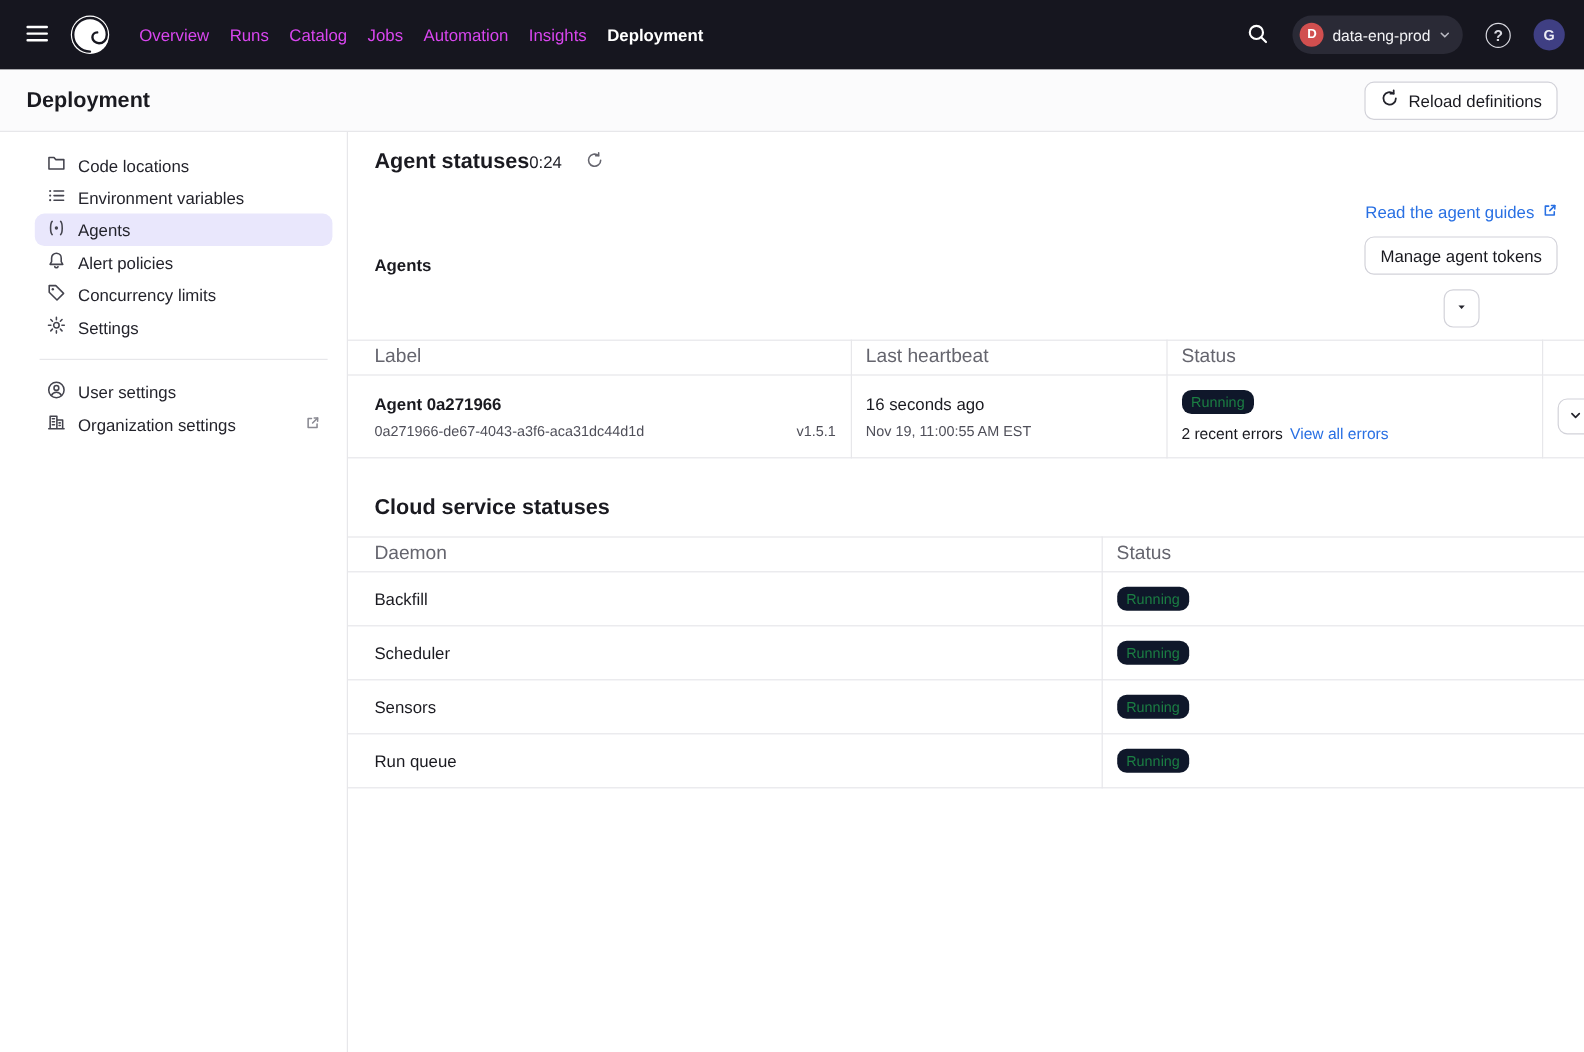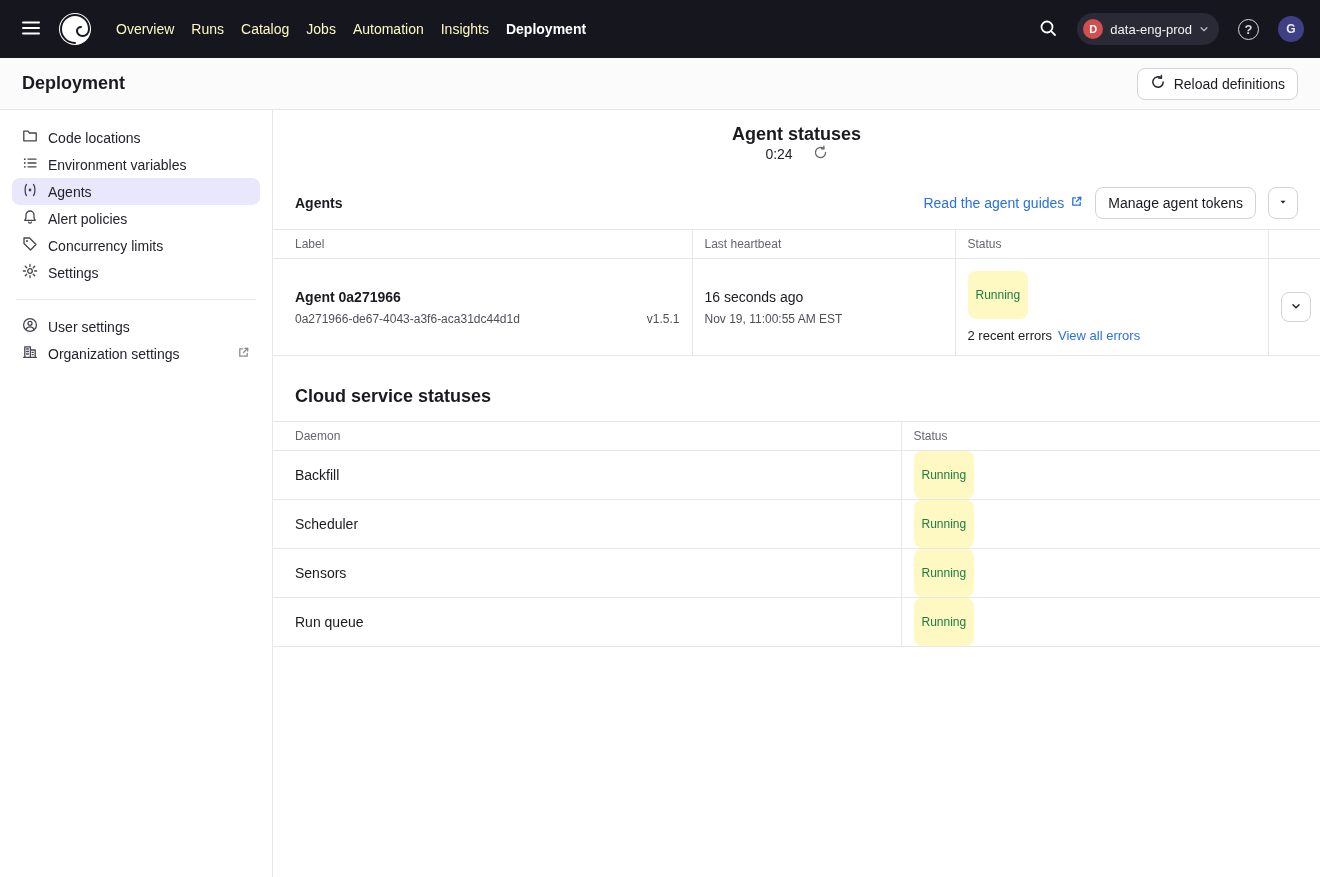--- a/index.html
+++ b/index.html
@@ -21,21 +21,21 @@
     padding: 0 16px 0 14px;
   }
   .icon-btn {
     background: none; border: none; cursor: pointer;
     display: flex; align-items: center; justify-content: center;
     padding: 6px;
   }
   .logo-wrap { margin: 0 16px 0 10px; display: flex; align-items: center; }
   .topnav nav { display: flex; align-items: center; gap: 17px; margin-left: 8px; }
   .topnav nav a {
-    color: #fef9c3; text-decoration: none; font-size: 14px; font-weight: 500;
+    color: #d946ef; text-decoration: none; font-size: 14px; font-weight: 500;
     cursor: pointer;
   }
   .topnav nav a.active { color: #FFFFFF; font-weight: 600; }
   .topnav-right { margin-left: auto; display: flex; align-items: center; gap: 13px; }
   .deploy-pill {
     display: flex; align-items: center; gap: 7px;
     background: #2A2A36; border: none; border-radius: 16px;
     height: 32px; padding: 0 10px 0 6px; cursor: pointer;
   }
   .deploy-badge {
@@ -66,77 +66,76 @@
   }
   .page-title { font-size: 18px; font-weight: 600; }
   .btn {
     display: inline-flex; align-items: center; gap: 8px;
     background: #fff; border: 1px solid #D2D2D9; border-radius: 8px;
     height: 32px; padding: 0 12px; font-size: 14px; color: #1A1A20;
     cursor: pointer; font-family: inherit;
   }
 
   
-  .layout { display: flex; height: 767px; }
+  .layout { display: flex; height: 767px; margin-left: 17px; }
   .sidebar {
     width: 273px; border-right: 1px solid #E7E7EA;
     padding: 14px 12px; flex-shrink: 0; background: #fff;
   }
   .side-item {
     display: flex; align-items: center; gap: 10px;
     height: 27px; padding: 0 10px; border-radius: 8px;
     font-size: 14px; color: #23232B; cursor: pointer;
   }
   .side-item.active { background: #E9E7FC; font-weight: 500; }
   .side-item .grow { flex: 1; }
   .side-divider { border: none; border-top: 1px solid #E7E7EA; margin: 13px 4px; }
 
   
   .main { flex: 1; padding-top: 14px; overflow: hidden; }
   .section-head {
     display: flex; align-items: center; justify-content: flex-start;
     margin: 0 22px 0 22px;
-    flex-direction: column;
   }
   .h1 { font-size: 18px; font-weight: 600; }
   .timer { display: flex; align-items: center; gap: 20px; font-size: 14px; color: #23232B; }
   .subhead-row {
     display: flex; align-items: center; margin: 24px 22px 10px 22px;
   }
   .h2 { font-size: 14px; font-weight: 700; }
-  .subhead-actions { margin-left: auto; display: flex; align-items: center; gap: 12px; }
+  .subhead-actions { margin-left: auto; display: flex; align-items: center; gap: 12px; flex-direction: column; }
   a.blue-link {
     color: #2970E3; font-size: 14px; text-decoration: none; cursor: pointer;
     display: inline-flex; align-items: center; gap: 6px;
   }
   .caret-btn {
     width: 30px; height: 32px; display: inline-flex; align-items: center; justify-content: center;
     background: #fff; border: 1px solid #D2D2D9; border-radius: 8px; cursor: pointer;
   }
 
   table.tbl { width: 100%; border-collapse: collapse; table-layout: fixed; }
   .tbl th {
-    font-size: 12px; font-weight: 400; color: #65656E; text-align: left;
+    font-size: 16px; font-weight: 400; color: #65656E; text-align: left;
     border-top: 1px solid #E7E7EA; border-bottom: 1px solid #E7E7EA;
     height: 29px; padding: 0 12px; 
   }
   .tbl th.first, .tbl td.first { padding-left: 22px; }
   .tbl th.sep, .tbl td.sep { border-right: 1px solid #E7E7EA; }
   .tbl td {
     border-bottom: 1px solid #E7E7EA;
     padding: 12px 12px; vertical-align: middle; font-size: 14px;
   }
   .agent-name { font-weight: 700; font-size: 14px; }
   .id-row { display: flex; align-items: center; justify-content: space-between; margin-top: 7px; }
   .small-mono { font-size: 12px; color: #4F4F59; }
   .hb-rel { font-size: 14px; }
   .hb-time { margin-top: 7px; }
   .badge {
-    display: inline-block; background: #fef9c3; color: #1B7E43;
-    font-size: 12px; padding: 17px 8px; border-radius: 8px;
+    display: inline-block; background: #0f172a; color: #1B7E43;
+    font-size: 12px; padding: 3px 8px; border-radius: 8px;
   }
   .err-row { margin-top: 9px; font-size: 13px; display: flex; gap: 6px; align-items: flex-start; }
   .err-row a { color: #2970E3; text-decoration: none; font-size: 13px; cursor: pointer; }
   .row-action-btn {
     width: 30px; height: 30px; background: #fff; border: 1px solid #D2D2D9;
     border-radius: 8px; display: flex; align-items: center; justify-content: center;
     cursor: pointer;
   }
   .h1.services { margin: 30px 22px 14px 22px; }
   .svc-row td { height: 45px; padding-top: 0; padding-bottom: 0; }

